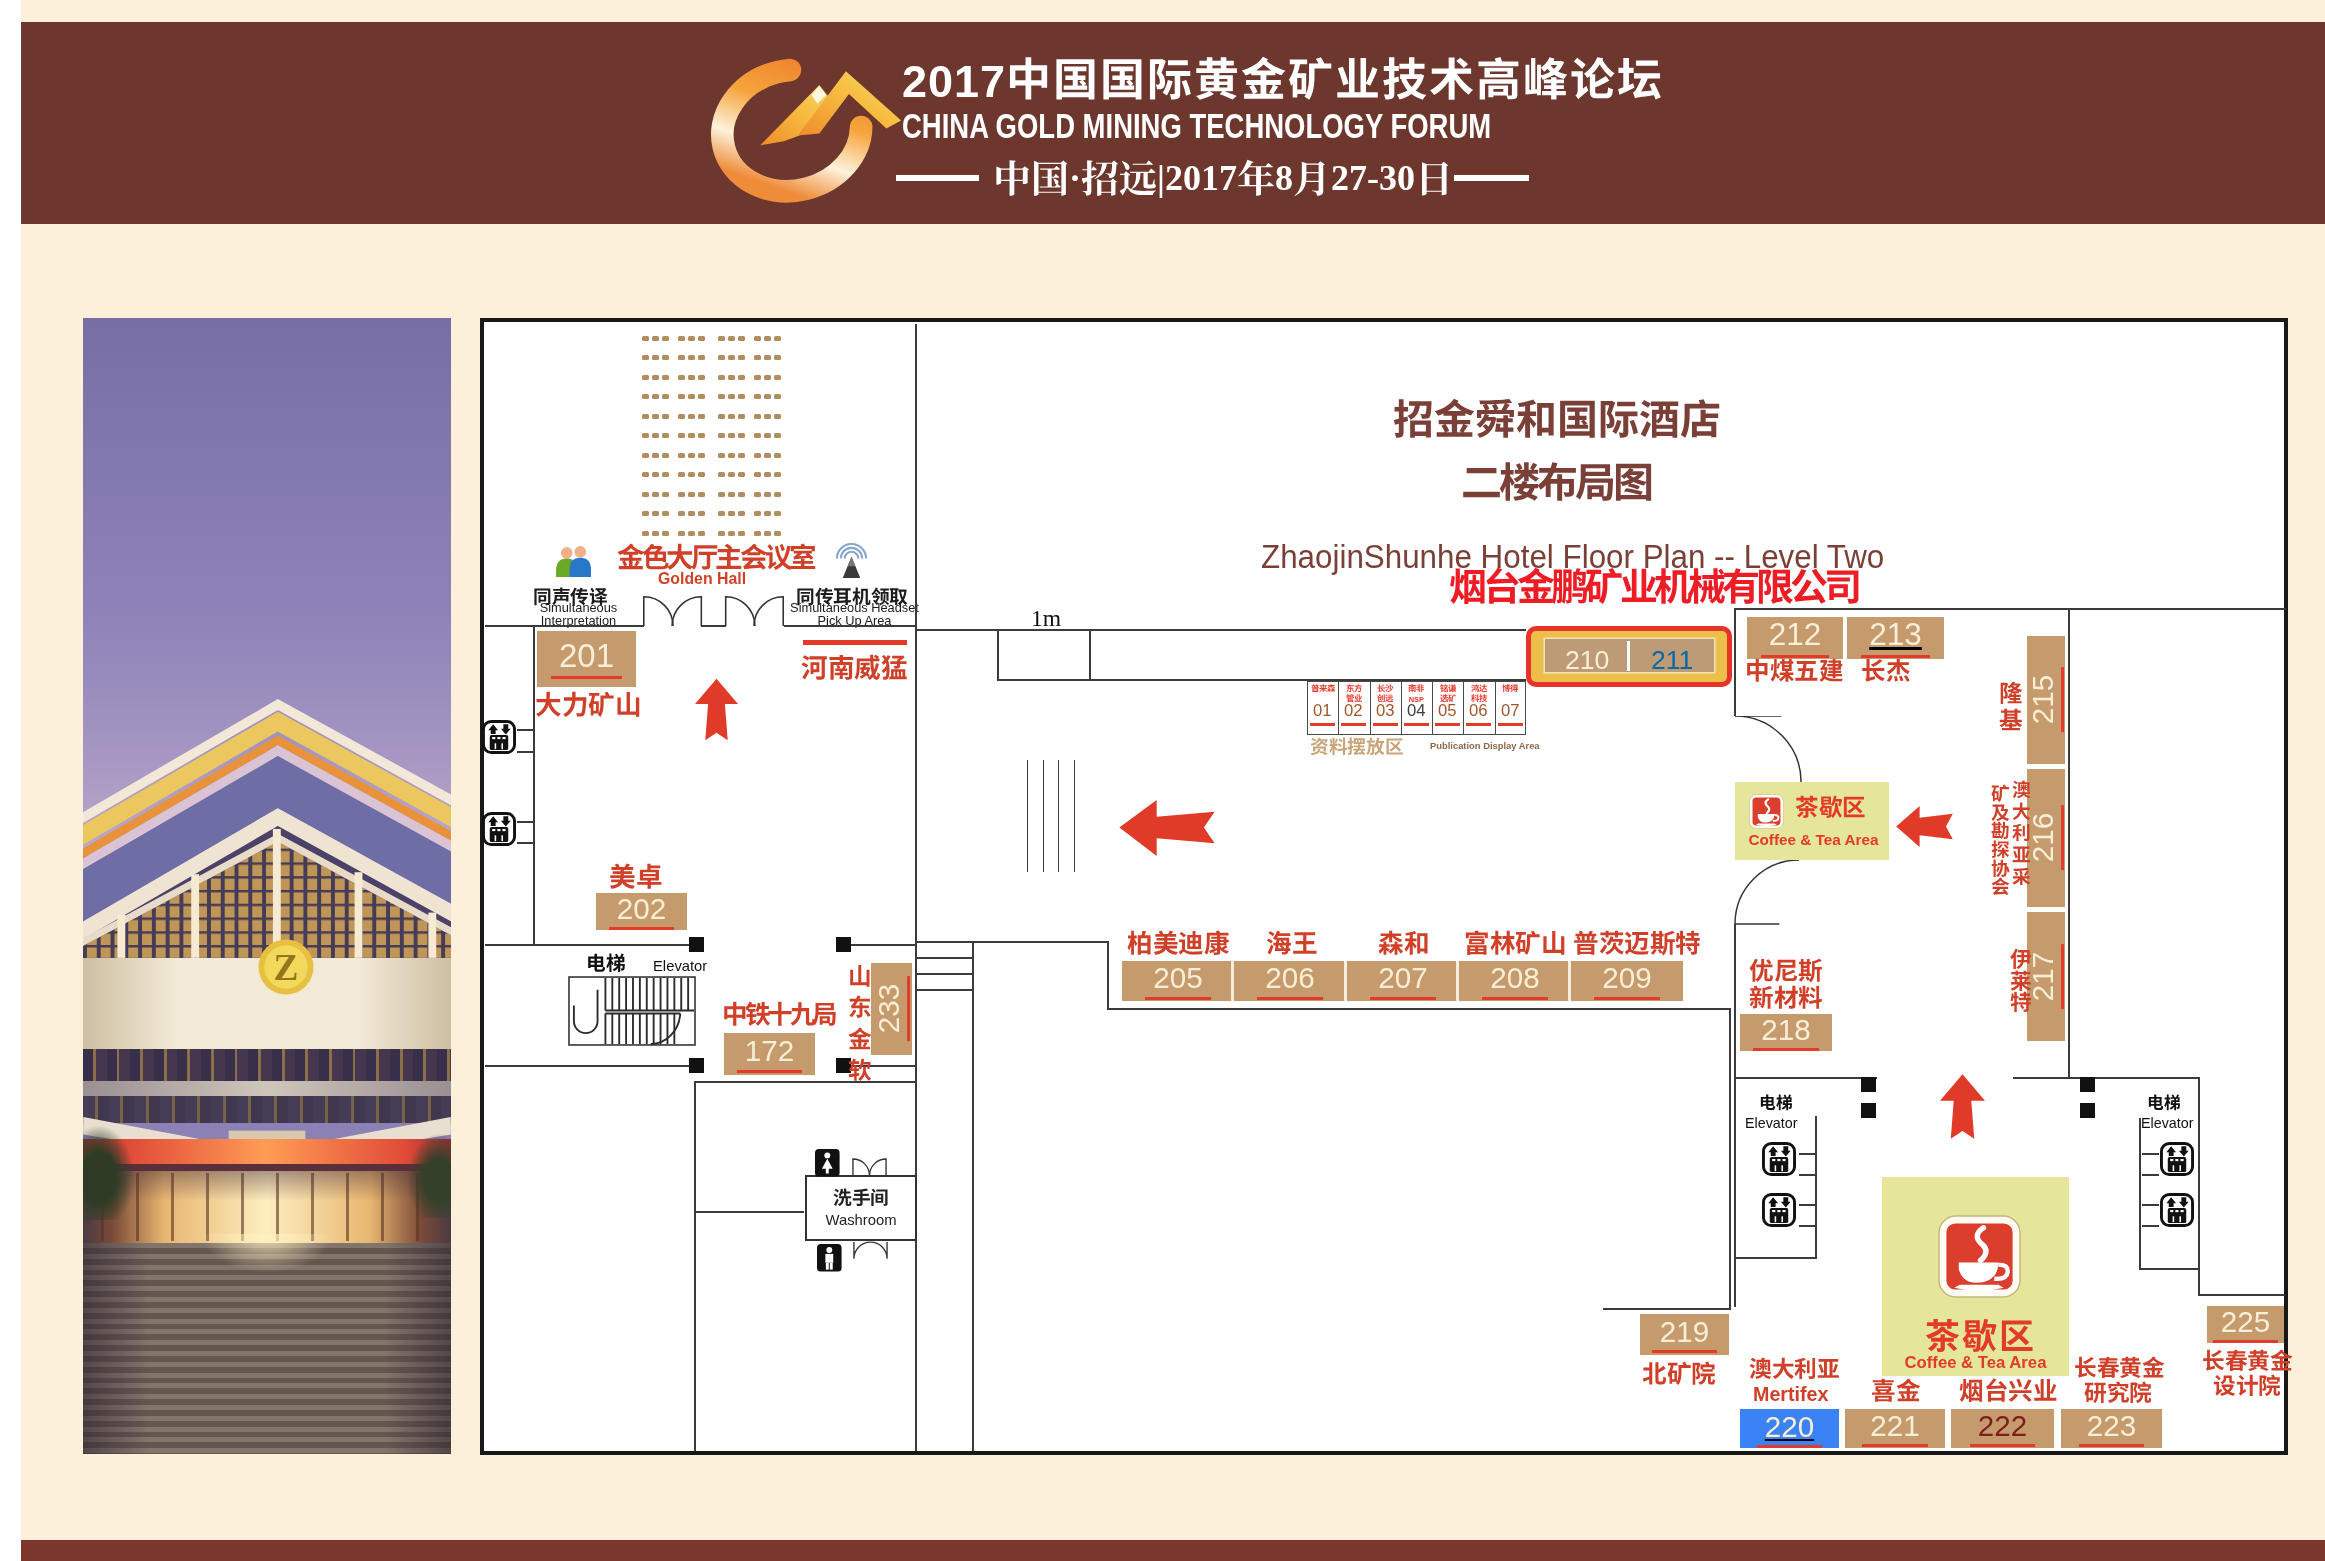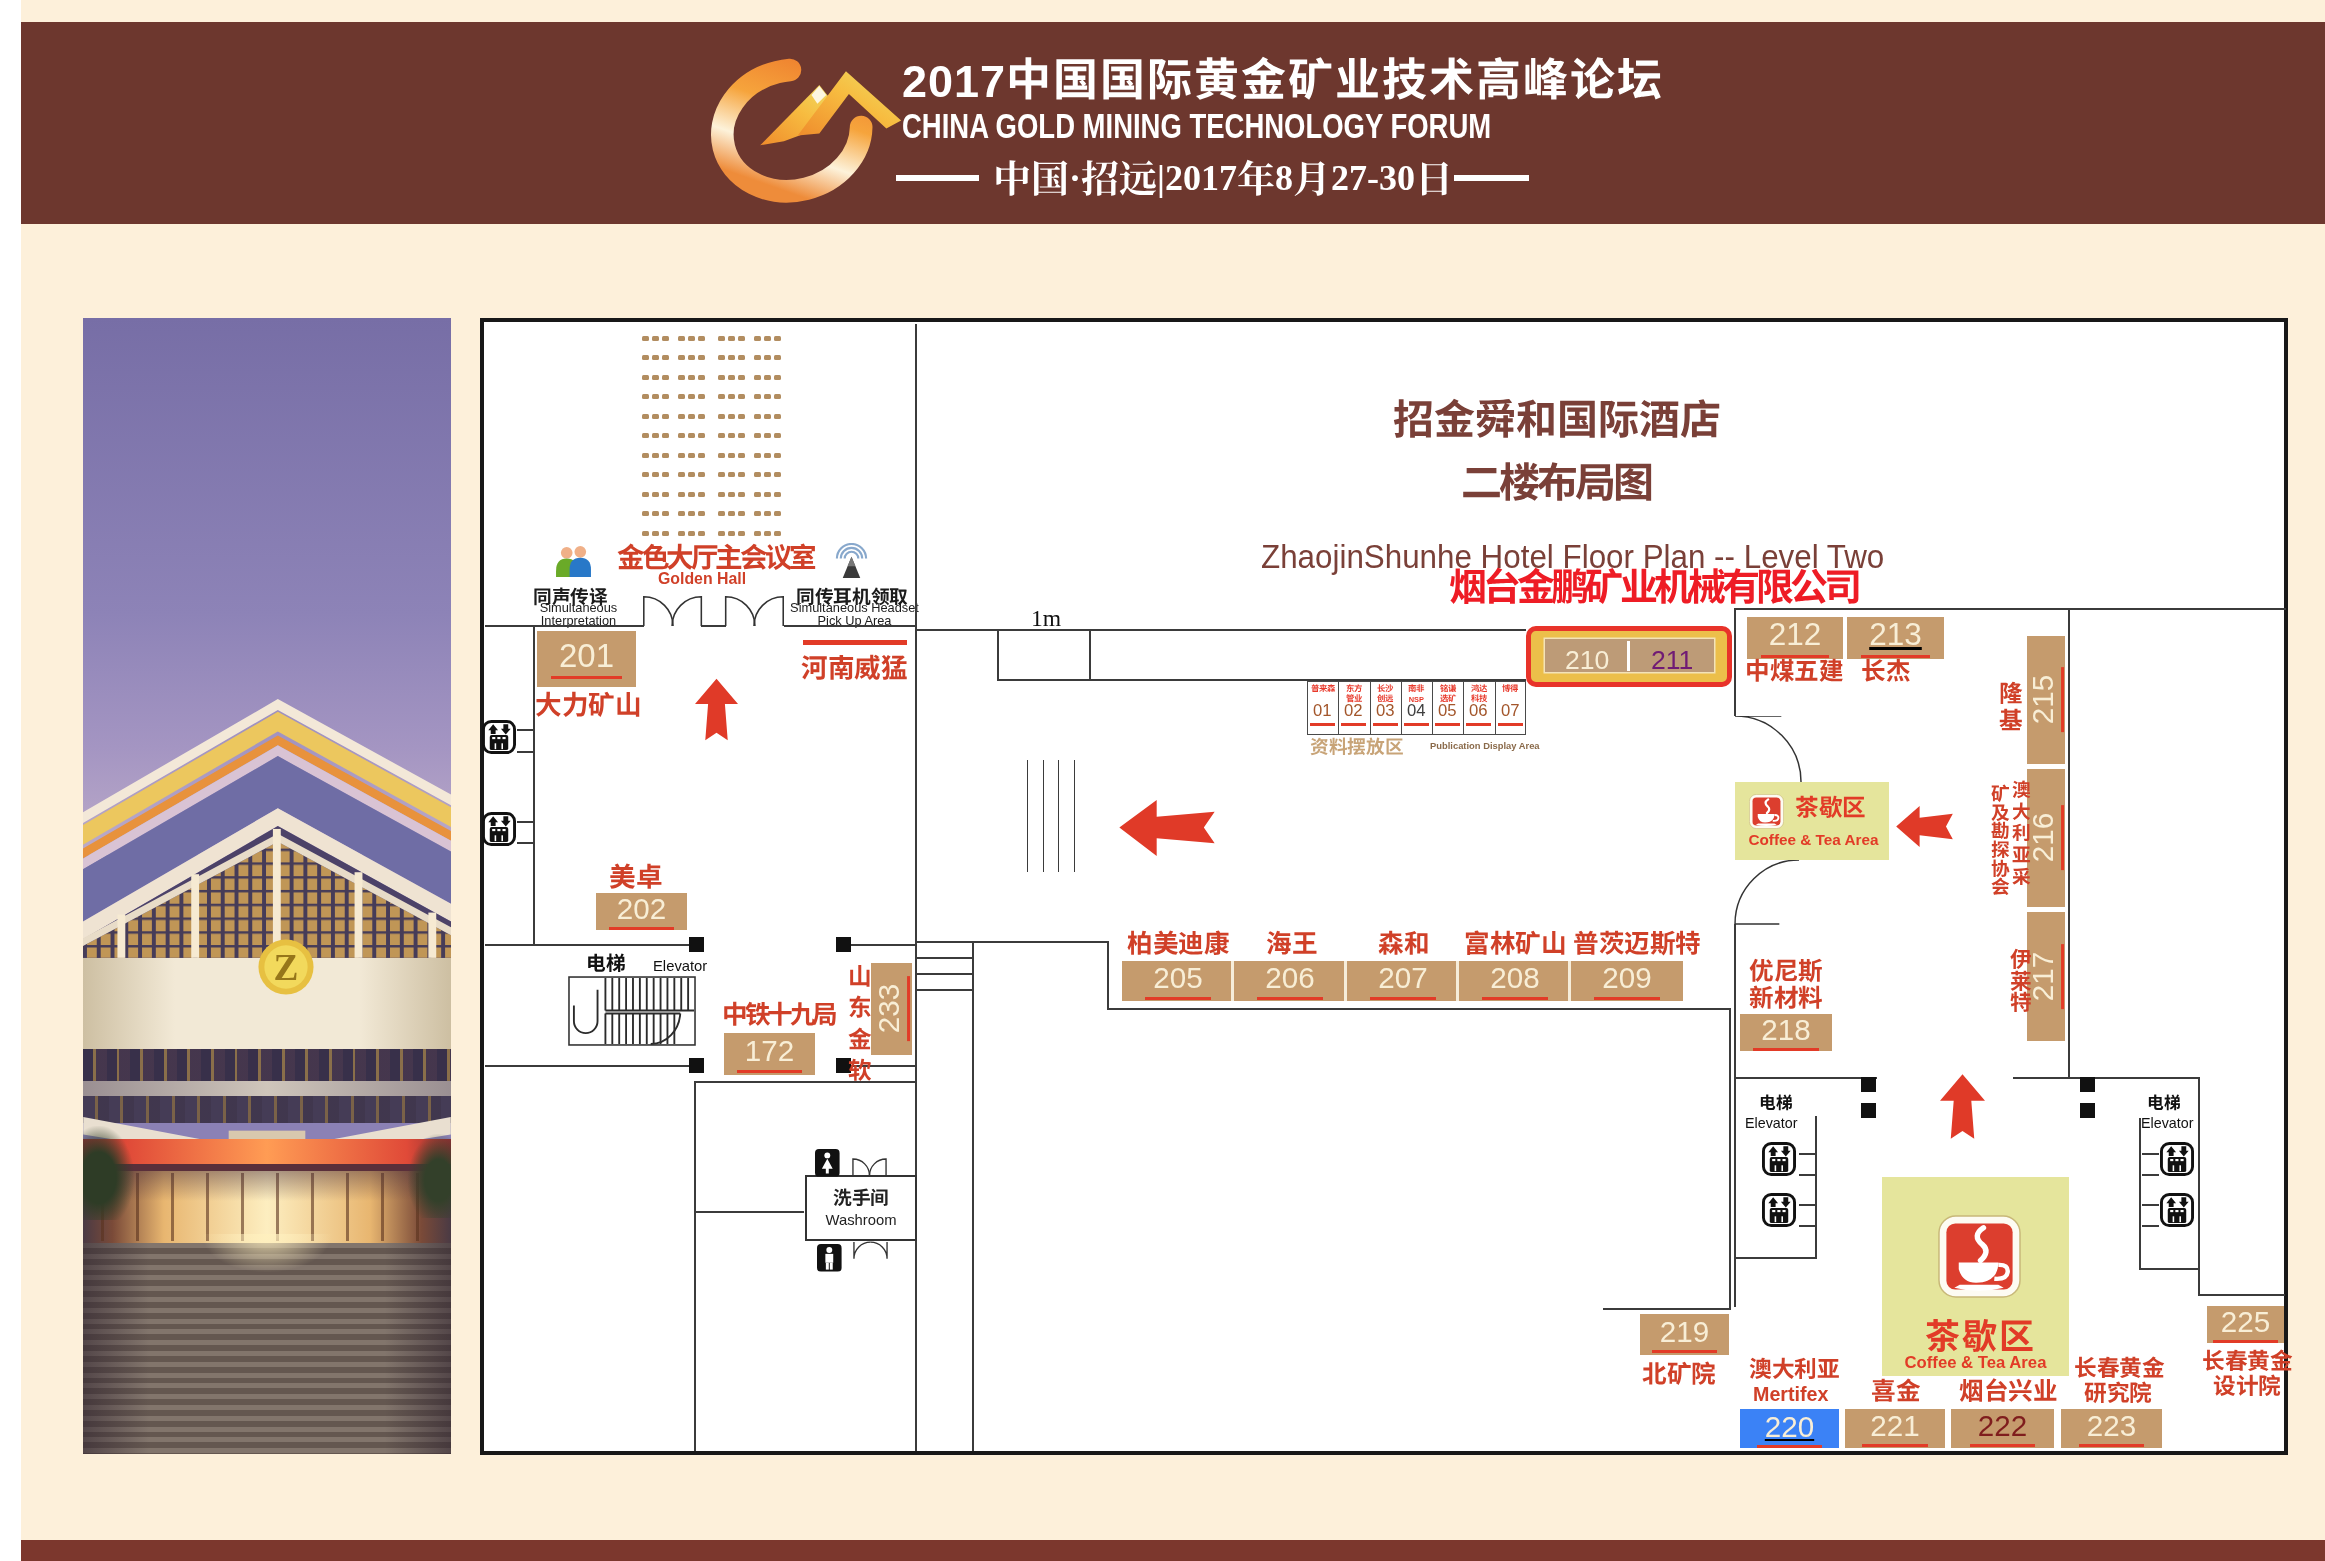--- a/index.html
+++ b/index.html
@@ -952,21 +952,21 @@
       </svg><svg class="g" viewBox="0 0 1000 1000">
         <use href="#s653e"></use>
       </svg><svg class="g" viewBox="0 0 1000 1000">
         <use href="#s533a"></use>
       </svg></div>
     <div class="a " style="left:1430px;top:740px;font:bold 9.4px 'Liberation Sans',sans-serif;color:#8a6a4a;letter-spacing:0px;white-space:nowrap;">Publication Display Area</div>
     <div class="a " style="left:1526px;top:626px;width:206px;height:61px;background:#ecbf4a;border:5.9px solid #e8332a;box-sizing:border-box;border-radius:9.9px"></div>
     <div class="a " style="left:1545px;top:639px;width:169px;height:33px;background:#bd9b77;box-shadow:0 0 0 1.5px #f3e3b8;display:flex;align-items:center;justify-content:center"></div>
     <div class="a " style="left:1627px;top:641px;width:3px;height:29.6px;background:#fff"></div>
     <div class="a " style="left:1565px;top:645px;font:26.6px 'Liberation Sans',sans-serif;color:#f8eed6;letter-spacing:0px;white-space:nowrap;">210</div>
-    <div class="a " style="left:1651px;top:645px;font:26.6px 'Liberation Sans',sans-serif;color:#701a75;letter-spacing:0px;white-space:nowrap;">211</div>
+    <div class="a " style="left:1651px;top:645px;font:26.6px 'Liberation Sans',sans-serif;color:#0369a1;letter-spacing:0px;white-space:nowrap;">211</div>
     <div class="a " style="left:1449px;top:567px;font-size:38px;color:#ee1c25;white-space:nowrap;"><svg class="g" style="margin-right:-3.9px" viewBox="0 0 1000 1000">
         <use href="#s70df"></use>
       </svg><svg class="g" style="margin-right:-3.9px" viewBox="0 0 1000 1000">
         <use href="#s53f0"></use>
       </svg><svg class="g" style="margin-right:-3.9px" viewBox="0 0 1000 1000">
         <use href="#s91d1"></use>
       </svg><svg class="g" style="margin-right:-3.9px" viewBox="0 0 1000 1000">
         <use href="#s9e4f"></use>
       </svg><svg class="g" style="margin-right:-3.9px" viewBox="0 0 1000 1000">
         <use href="#s77ff"></use>

